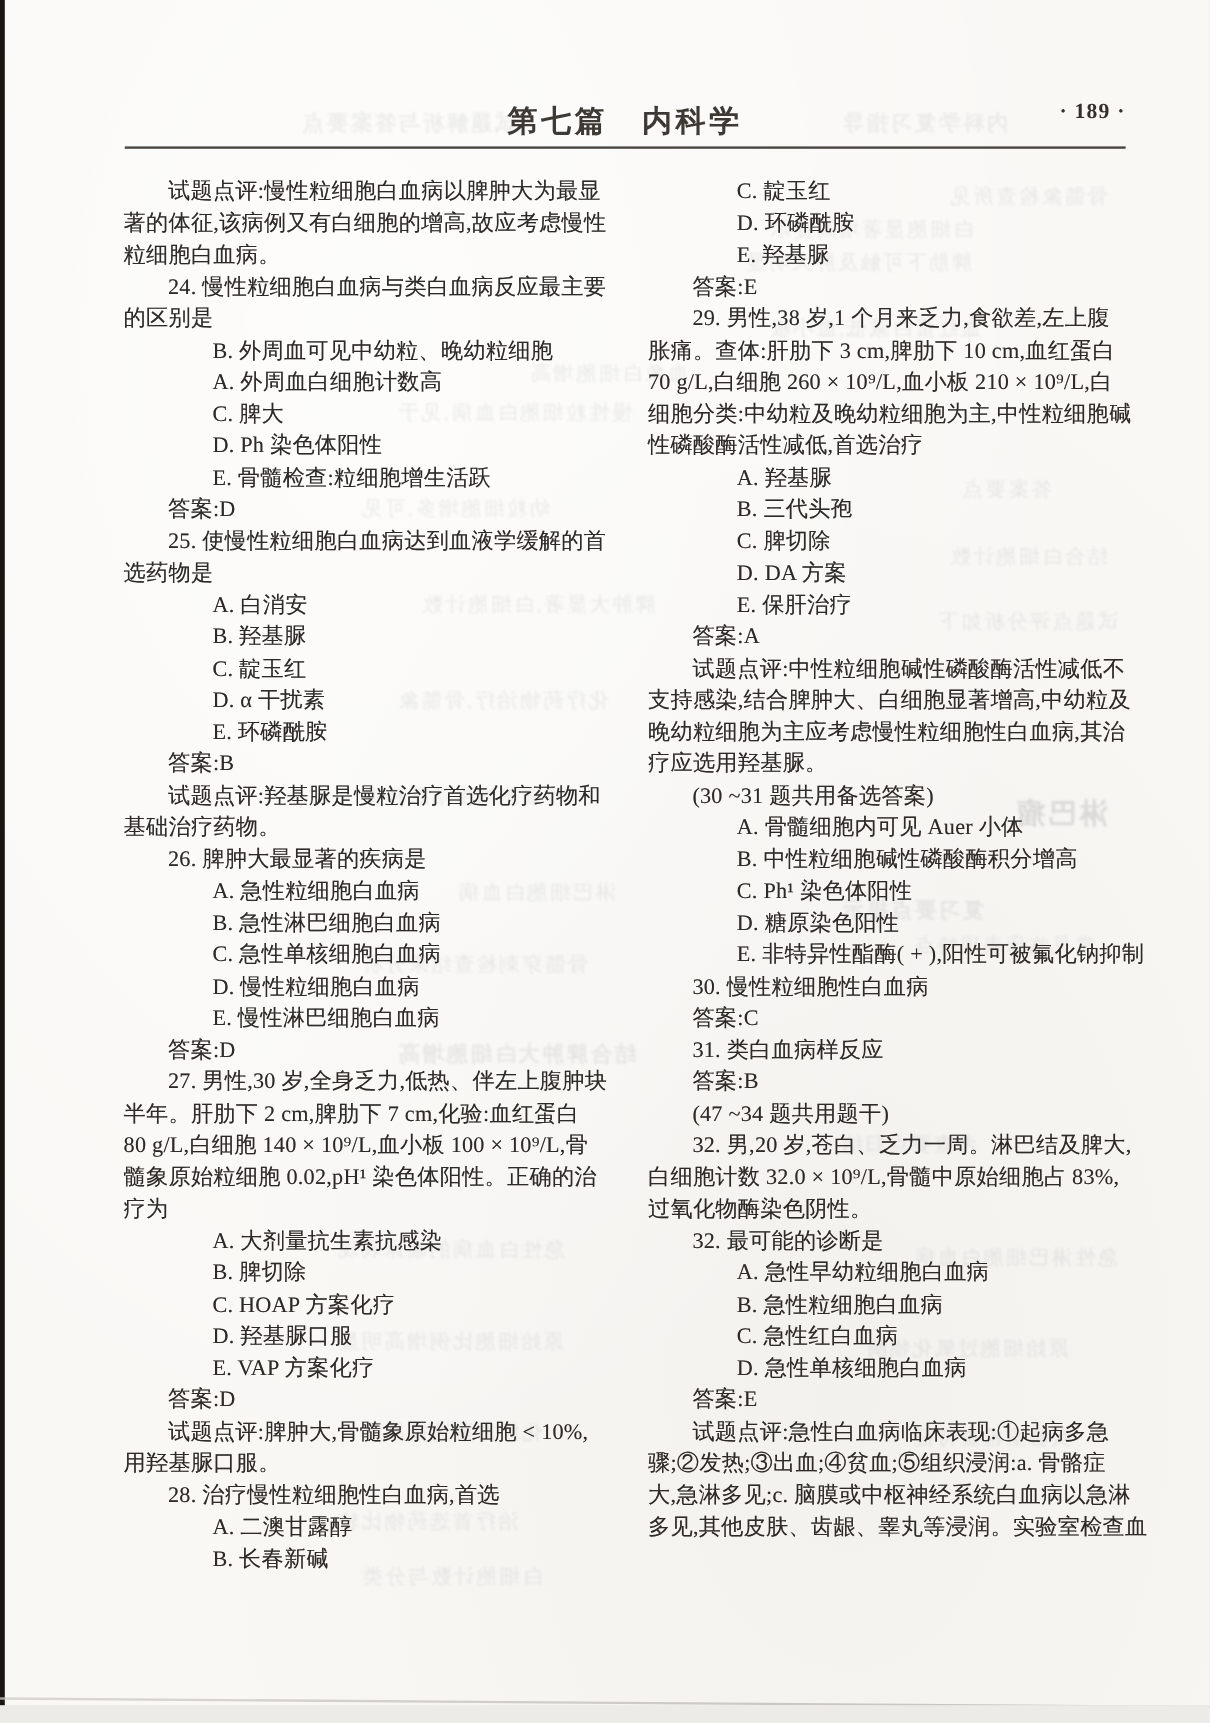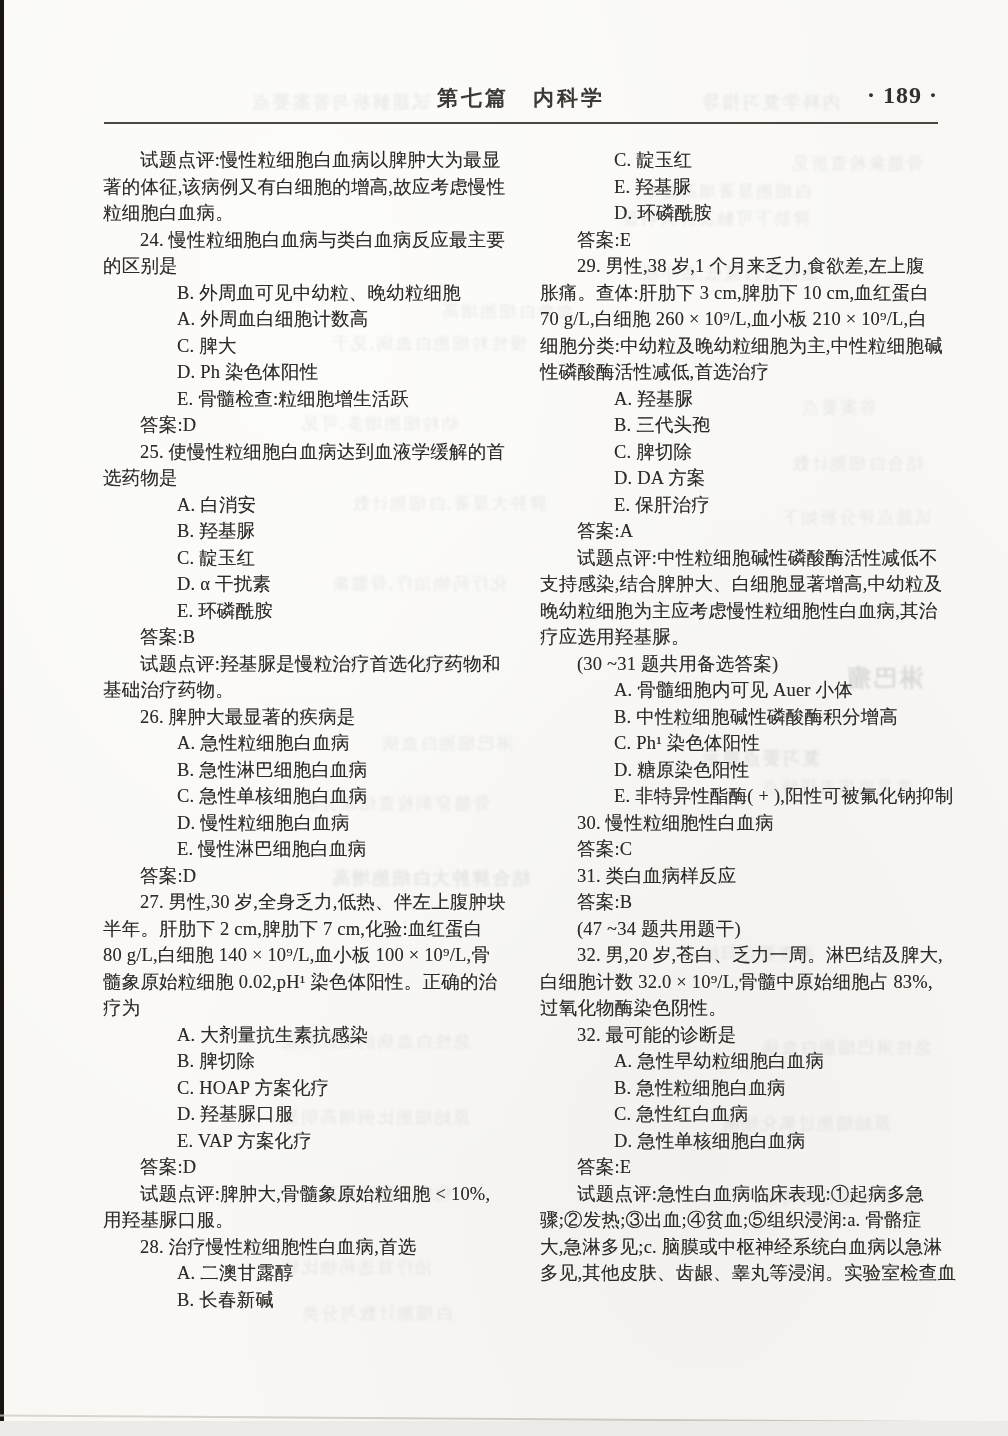--- a/index.html
+++ b/index.html
@@ -16,25 +16,25 @@
   }
   .edge-bar{
     position:absolute;left:0;top:0;width:4px;height:100%;
     background:#1b1511;
   }
   .running-head{
     position:absolute;top:84px;left:104px;width:834px;height:30px;
   }
   .head-title{
     position:absolute;left:0;right:0;text-align:center;
-    font-size:21px;letter-spacing:3px;color:#3d3935;font-weight:600;
+    font-size:25px;letter-spacing:3px;color:#3d3935;font-weight:600;
   }
   .head-page{
     position:absolute;right:0;top:-2px;
-    font-size:24px;color:#322f2c;font-weight:700;letter-spacing:1px;
+    font-size:18px;color:#322f2c;font-weight:700;letter-spacing:1px;
   }
   .head-rule{
     position:absolute;top:122px;left:104px;width:834px;height:2px;
     background:#4a4743;
   }
   .col{position:absolute;top:147px;}
   .col-left{left:103px;width:396px;}
   .col-right{left:540px;width:400px;}
   .line{
     height:26.5px;line-height:26.5px;
@@ -148,22 +148,22 @@
       <div class="line i2">E. VAP 方案化疗</div>
       <div class="line i1">答案:D</div>
       <div class="line i1">试题点评:脾肿大,骨髓象原始粒细胞 &lt; 10%,</div>
       <div class="line i0">用羟基脲口服。</div>
       <div class="line i1">28. 治疗慢性粒细胞性白血病,首选</div>
       <div class="line i2">A. 二澳甘露醇</div>
       <div class="line i2">B. 长春新碱</div>
     </div>
   <div class="col col-right">
       <div class="line i2">C. 靛玉红</div>
+      <div class="line i2">D. 环磷酰胺</div>
       <div class="line i2">E. 羟基脲</div>
-      <div class="line i2">D. 环磷酰胺</div>
       <div class="line i1">答案:E</div>
       <div class="line i1">29. 男性,38 岁,1 个月来乏力,食欲差,左上腹</div>
       <div class="line i0">胀痛。查体:肝肋下 3 cm,脾肋下 10 cm,血红蛋白</div>
       <div class="line i0">70 g/L,白细胞 260 × 10⁹/L,血小板 210 × 10⁹/L,白</div>
       <div class="line i0">细胞分类:中幼粒及晚幼粒细胞为主,中性粒细胞碱</div>
       <div class="line i0">性磷酸酶活性减低,首选治疗</div>
       <div class="line i2">A. 羟基脲</div>
       <div class="line i2">B. 三代头孢</div>
       <div class="line i2">C. 脾切除</div>
       <div class="line i2">D. DA 方案</div>

